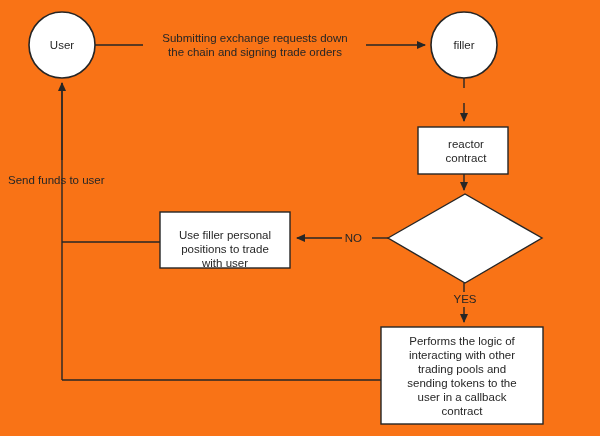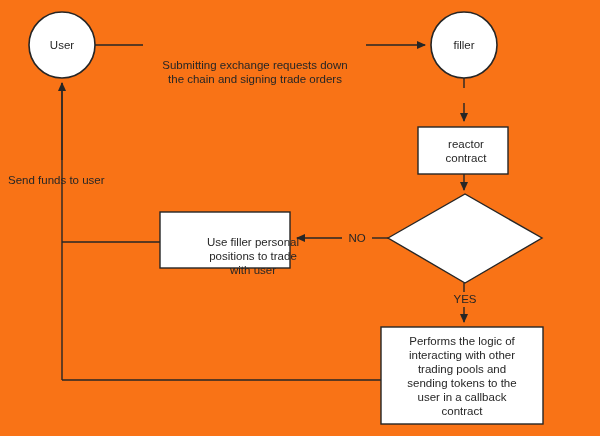--- a/index.html
+++ b/index.html
@@ -82,34 +82,34 @@
   </svg>
 
   <div class="label node-label" style="left:32px; top:38px; width:60px;">User</div>
 
   <div class="label node-label" style="left:434px; top:38px; width:60px;">filler</div>
 
   <div class="label node-label" style="left:418px; top:137px; width:96px;">reactor
 contract</div>
 
 
-  <div class="label node-label" style="left:160px; top:235px; width:130px;padding-left:28px;">Use filler personal
+  <div class="label node-label" style="left:160px; top:228px; width:130px;">Use filler personal
 positions to trade
 with user</div>
 
   <div class="label node-label" style="left:383px; top:334px; width:158px;">Performs the logic of
 interacting with other
 trading pools and
 sending tokens to the
 user in a callback
 contract</div>
 
-  <div class="label edge-label" style="left:142px; top:31px; width:226px;margin-top:27px;">Submitting exchange requests down
+  <div class="label edge-label" style="left:142px; top:31px; width:226px;">Submitting exchange requests down
 the chain and signing trade orders</div>
 
 
-  <div class="label edge-label" style="left:340px; top:231px; width:34px;">NO</div>
+  <div class="label edge-label" style="left:328px; top:231px; width:34px;text-align:right;">NO</div>
 
   <div class="label edge-label" style="left:447px; top:292px; width:36px;">YES</div>
 
   <div class="label edge-label" style="left:8px; top:173px; width:120px; text-align:left;">Send funds to user</div>
 
 </div>
 
 </body></html>

